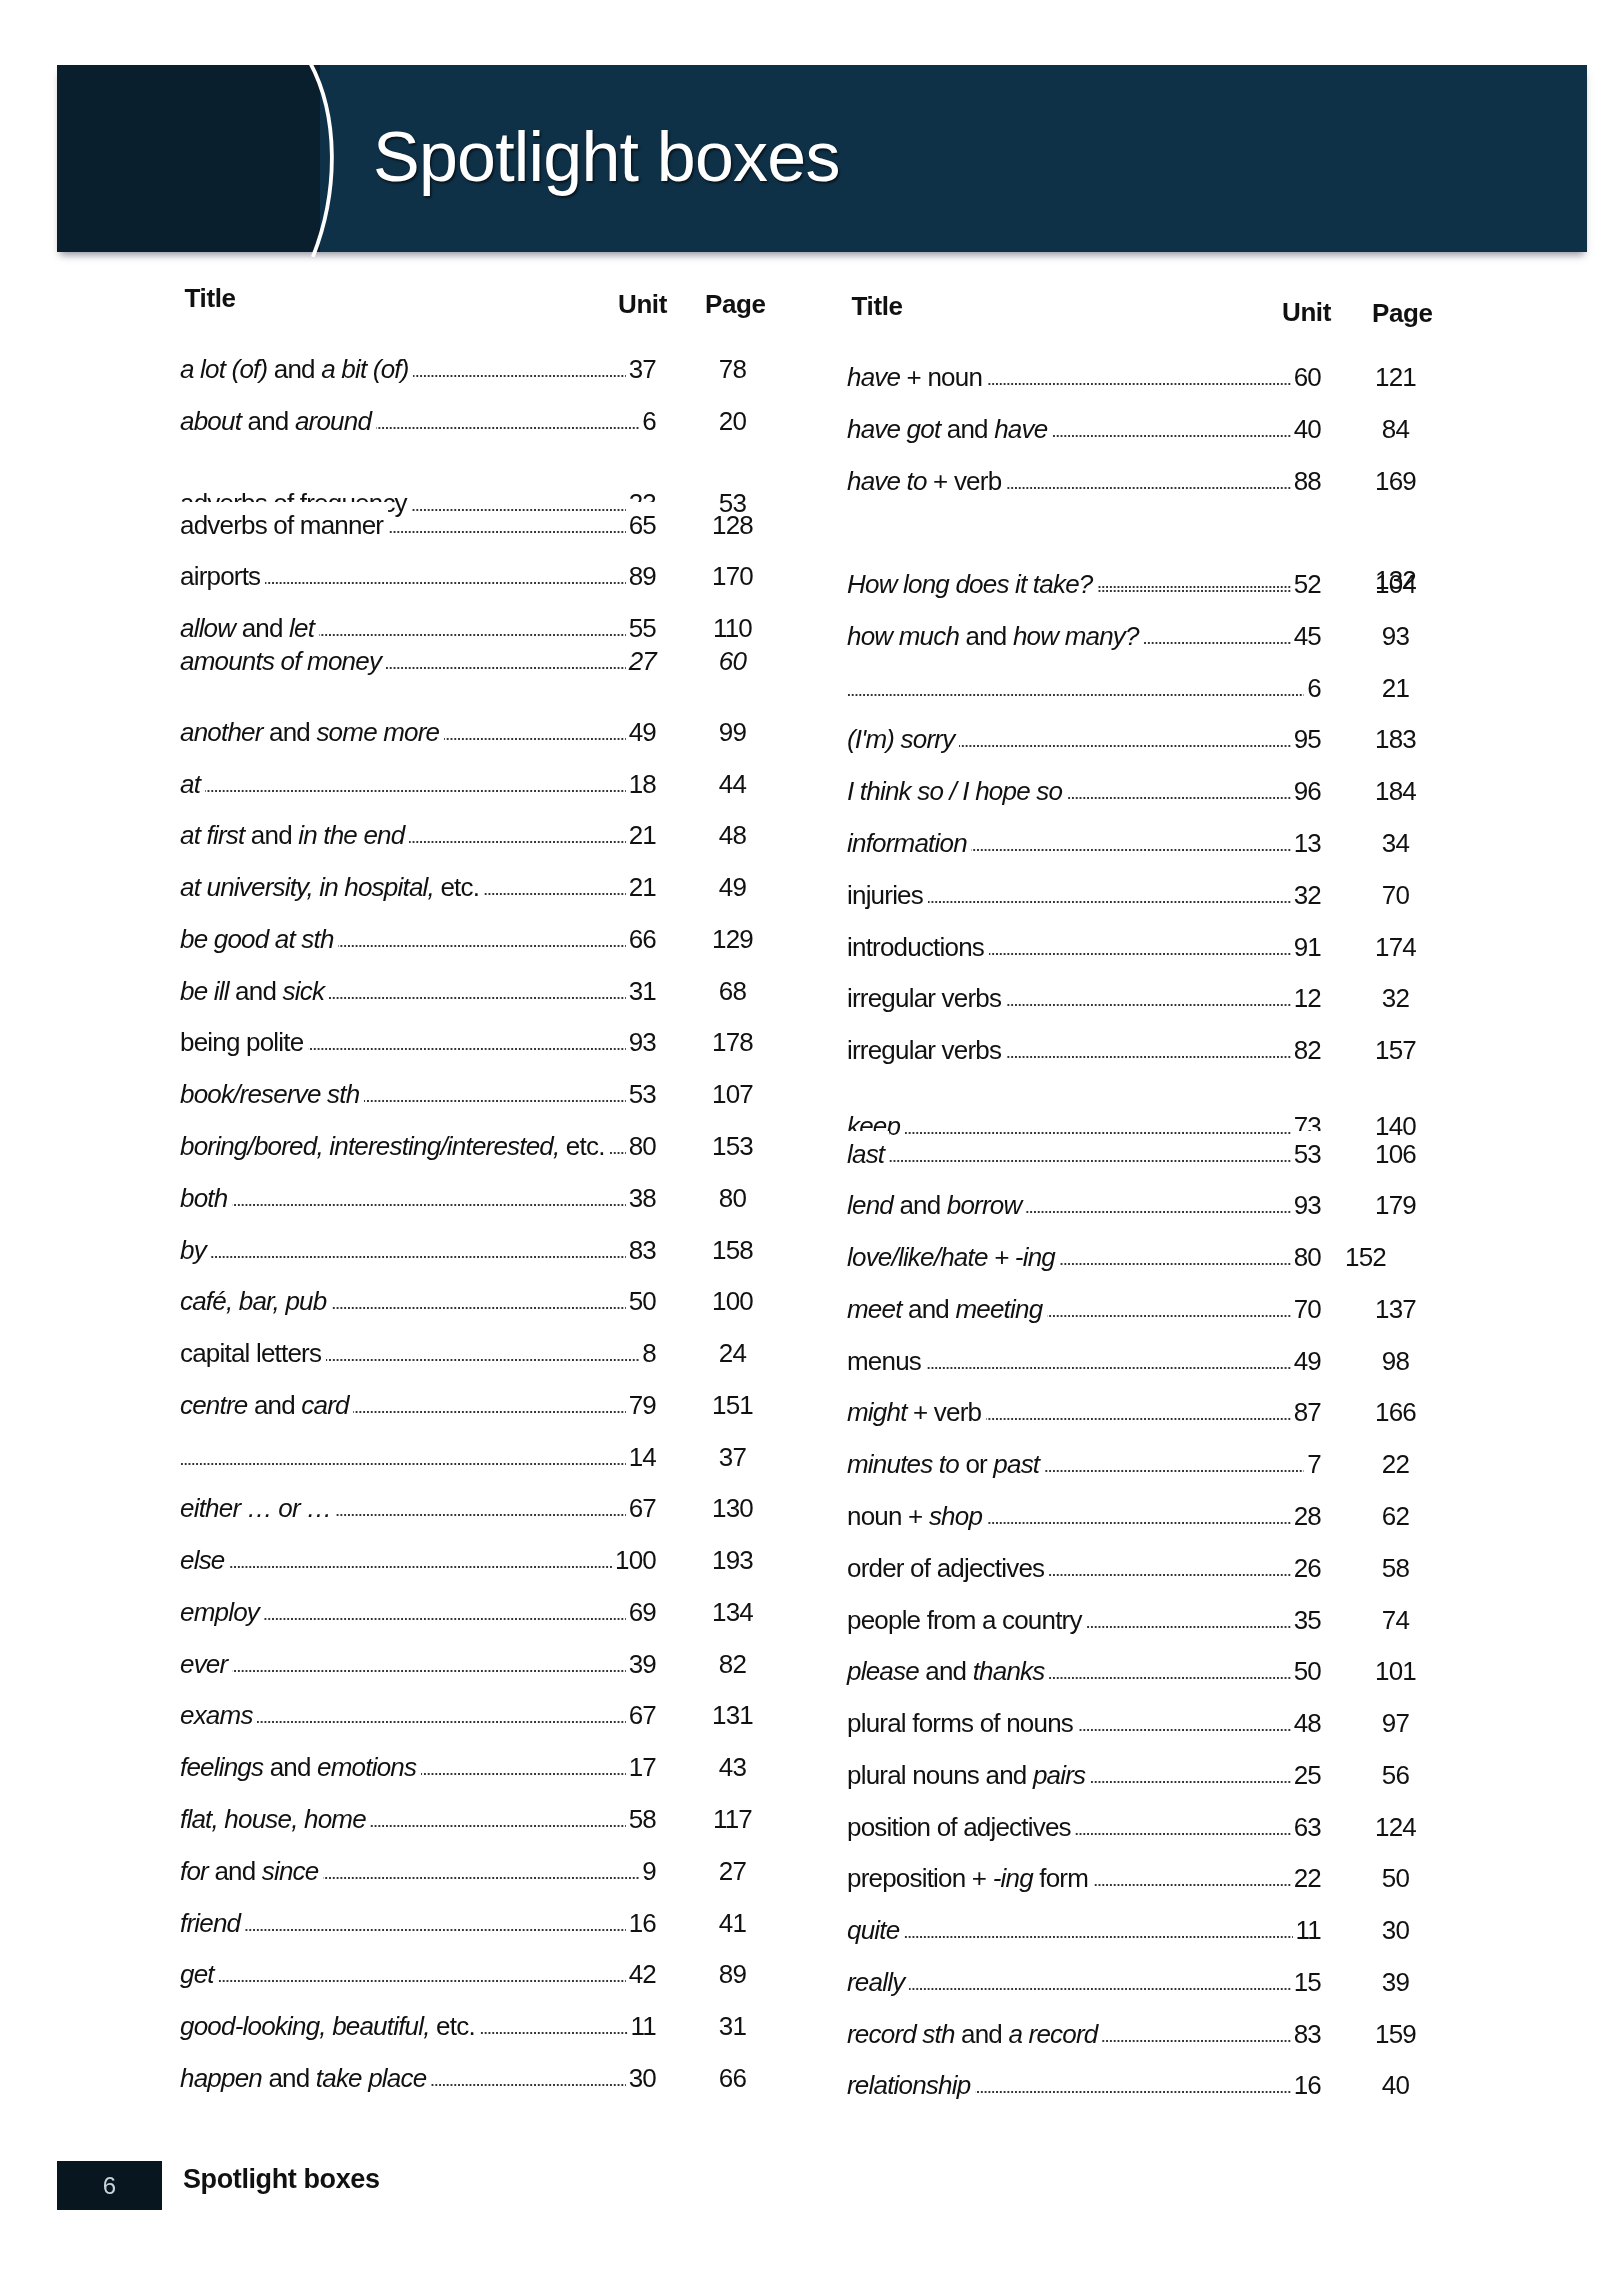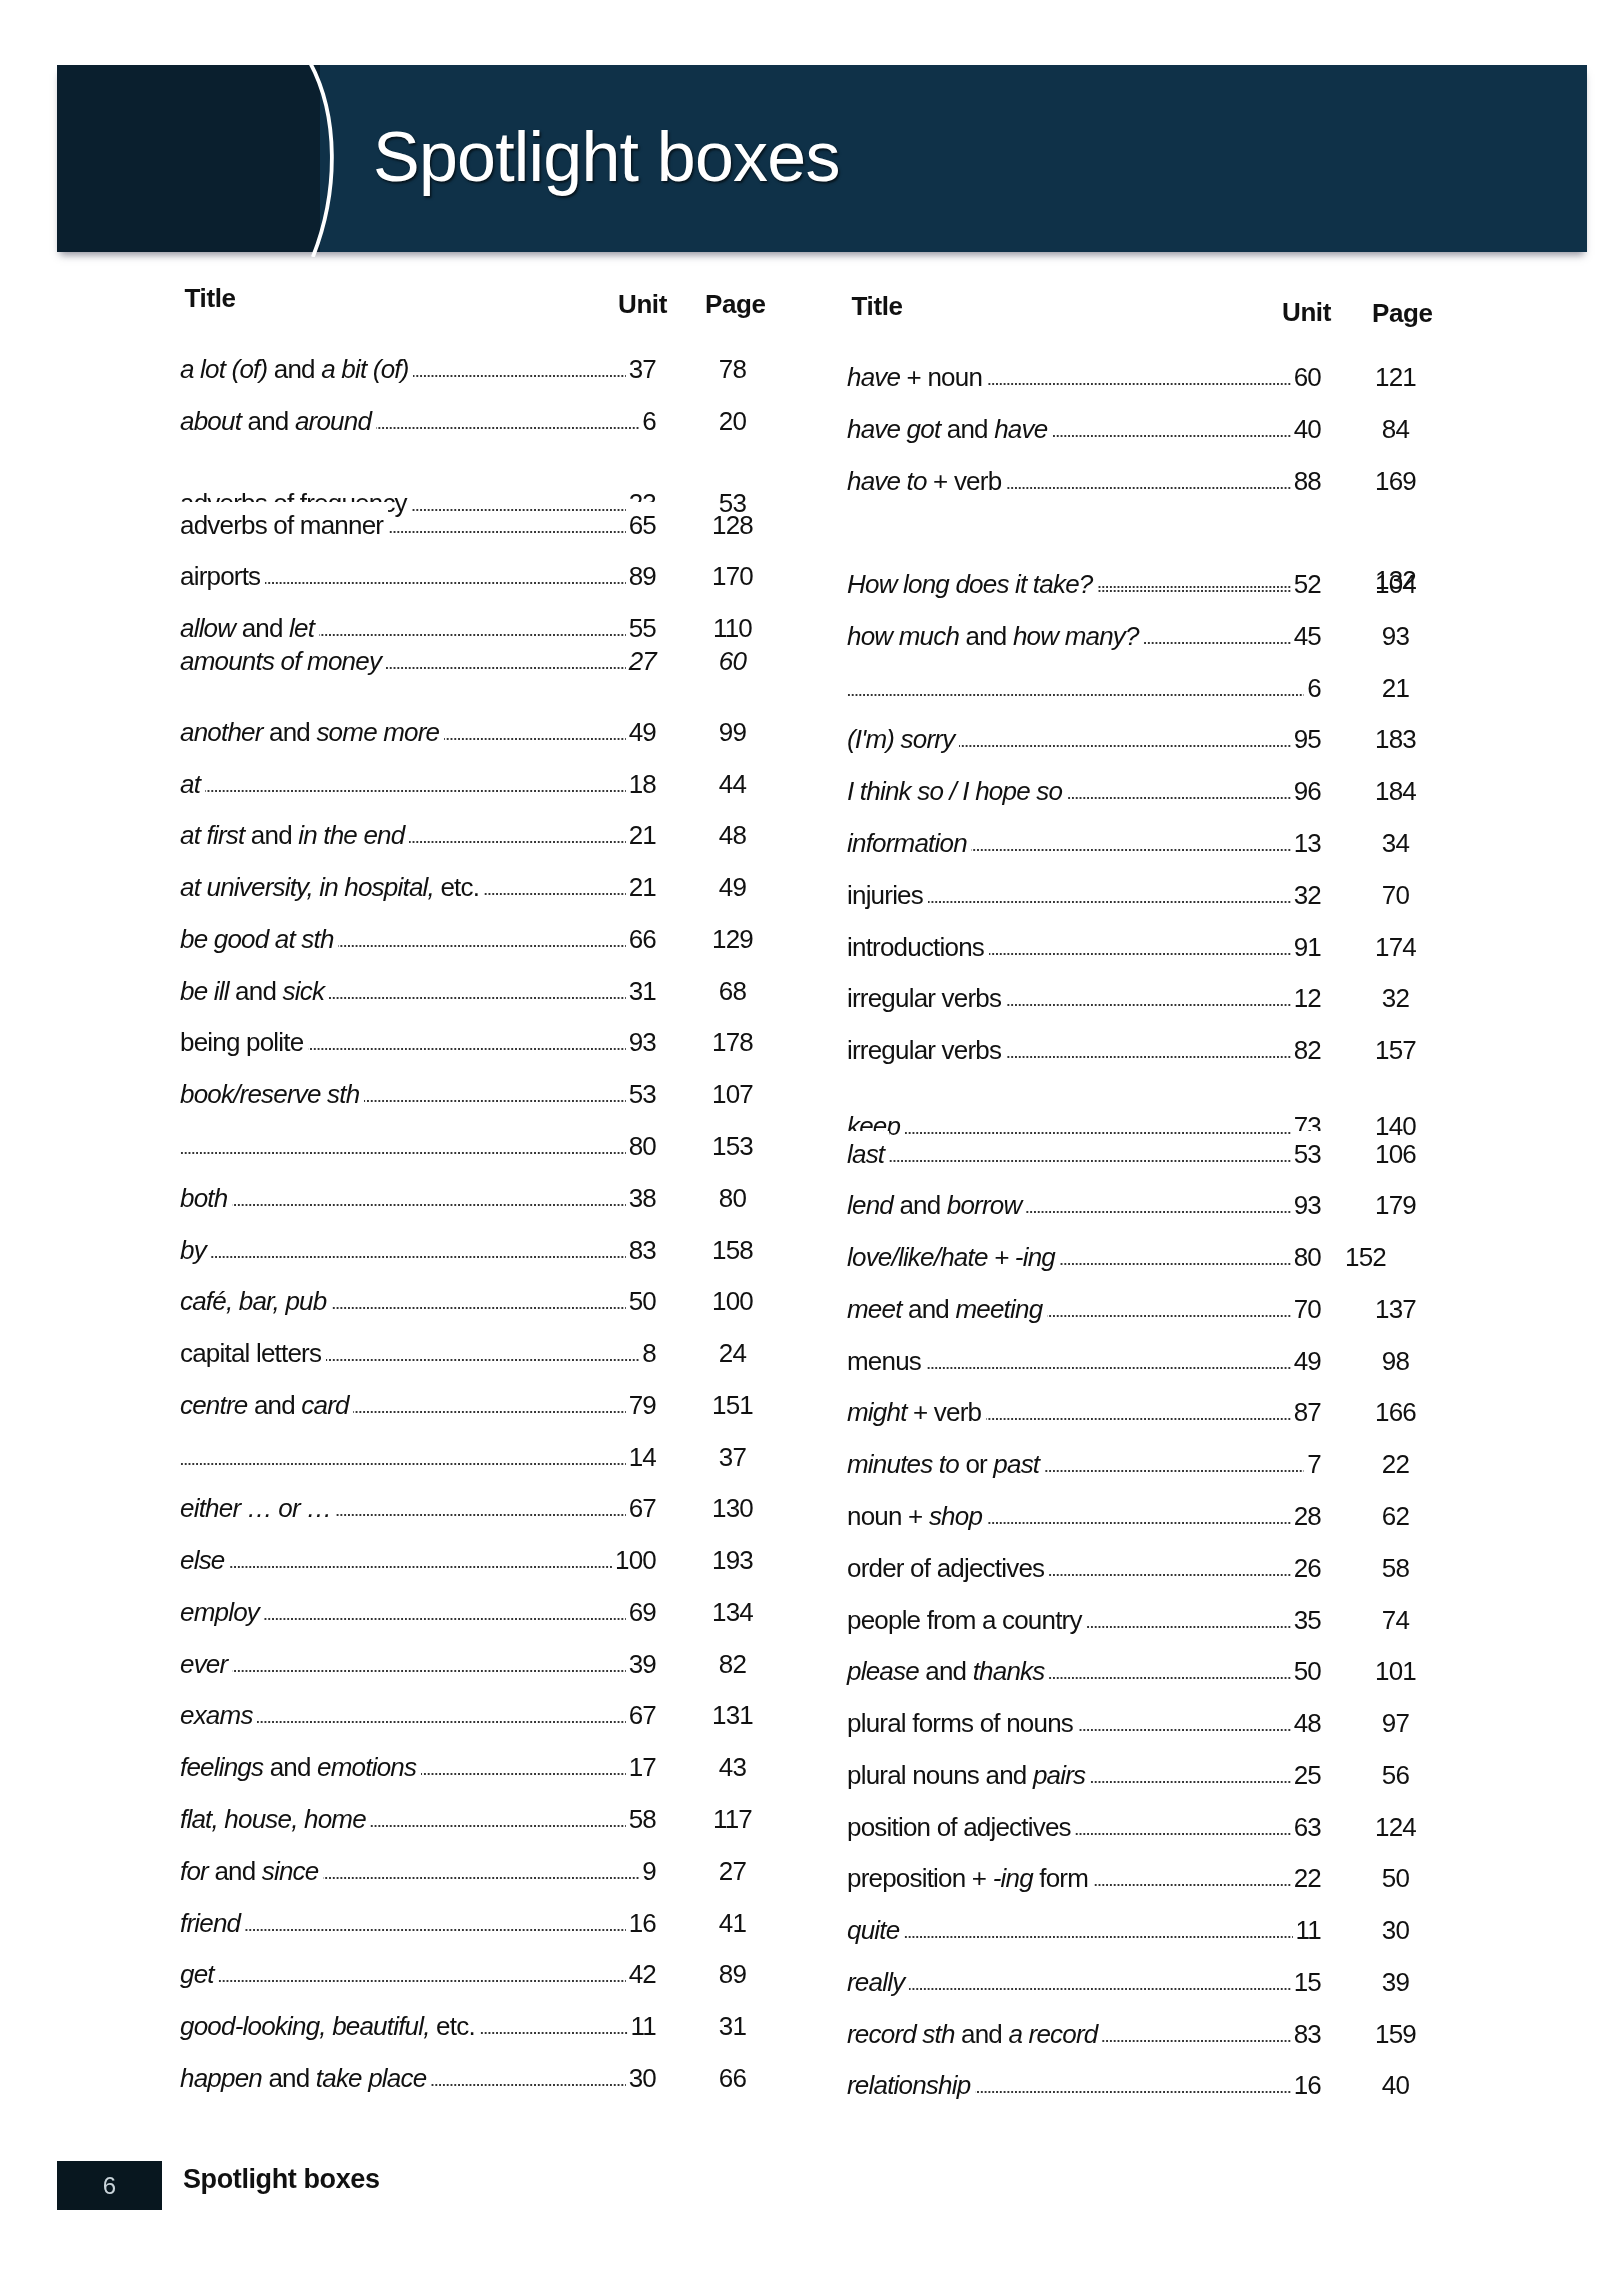--- a/index.html
+++ b/index.html
@@ -133,20 +133,21 @@
         <span class="p" style="left: 518px;">178</span>
       </div>
       <div class="row" style="top: 1071px;">
         <span class="dots" style="left: 0px; width: 469px;"></span>
         <span class="t"><i>book/reserve sth</i></span>
         <span class="u" style="right: 110px;">53</span>
         <span class="p" style="left: 518px;">107</span>
       </div>
       <div class="row" style="top: 1123px;">
         <span class="dots" style="left: 0px; width: 469px;"></span>
+        <span class="t"><i>boring/bored, interesting/interested,</i><span> etc.</span></span>
         <span class="u" style="right: 110px;">80</span>
         <span class="p" style="left: 518px;">153</span>
       </div>
       <div class="row" style="top: 1175px;">
         <span class="dots" style="left: 0px; width: 469px;"></span>
         <span class="t"><i>both</i></span>
         <span class="u" style="right: 110px;">38</span>
         <span class="p" style="left: 518px;">80</span>
       </div>
       <div class="row" style="top: 1227px;">

